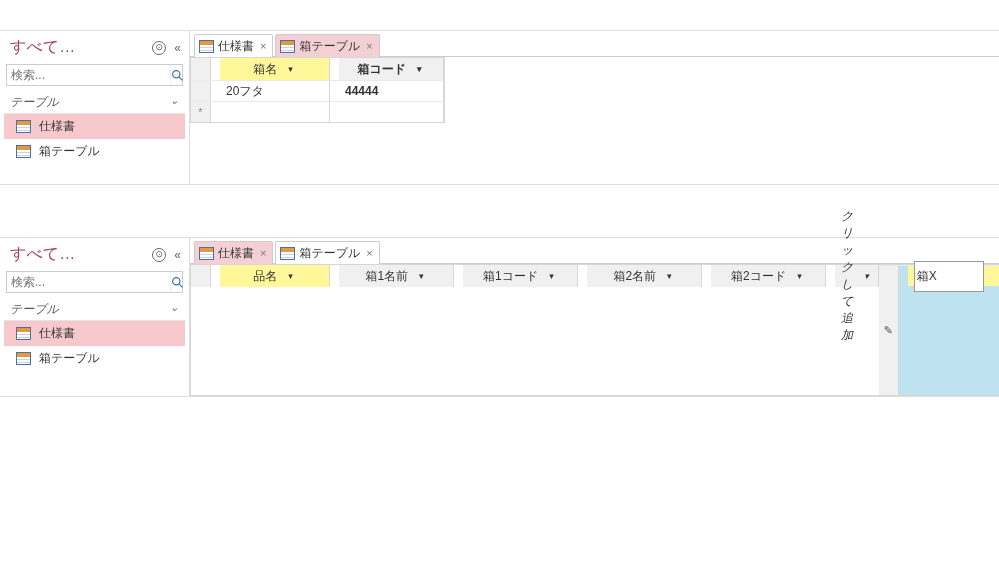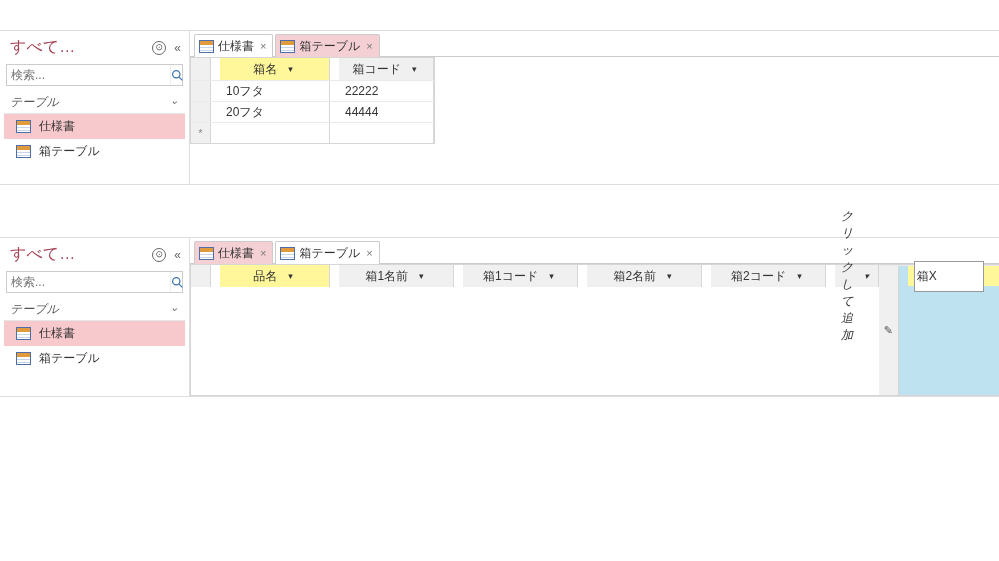--- a/index.html
+++ b/index.html
@@ -188,21 +188,21 @@
     justify-content: center;
     gap: 8px;
   }
   .head-row .col.hi { background: #fff79a; }
   .head-drop {
     font-size: 9px; color: #333;
     cursor: pointer;
     padding: 0 3px;
   }
   .w-name { width: 110px; }
-  .w-code { width: 95px; }
+  .w-code { width: 105px; font-weight: bold; }
   .w-colB { width: 115px; }
   .w-add  { flex: 1; font-style: italic; }
 
   .data-row { border-top: 1px solid #eaeaea; }
   .data-row.sel { background: #bfe2f0; }
   .data-row.alt { background: #fbfbfb; }
   .cell-edit {
     background: #000; color: #fff;
     padding: 1px 3px;
     display: inline-block;
@@ -282,25 +282,20 @@
           <span>箱名</span>
           <span class="head-drop">▾</span>
         </div>
         <div class="col w-code">
           <span>箱コード</span>
           <span class="head-drop">▾</span>
         </div>
       </div>
       <div class="data-row">
         <div class="row-selector"></div>
-        <div class="col w-name">10フタ</div>
-        <div class="col w-code">22222</div>
-      </div>
-      <div class="data-row">
-        <div class="row-selector"></div>
         <div class="col w-name">20フタ</div>
         <div class="col w-code">44444</div>
       </div>
       <div class="data-row">
         <div class="row-selector new">*</div>
         <div class="col w-name"></div>
         <div class="col w-code"></div>
       </div>
     </div>
   </div>

